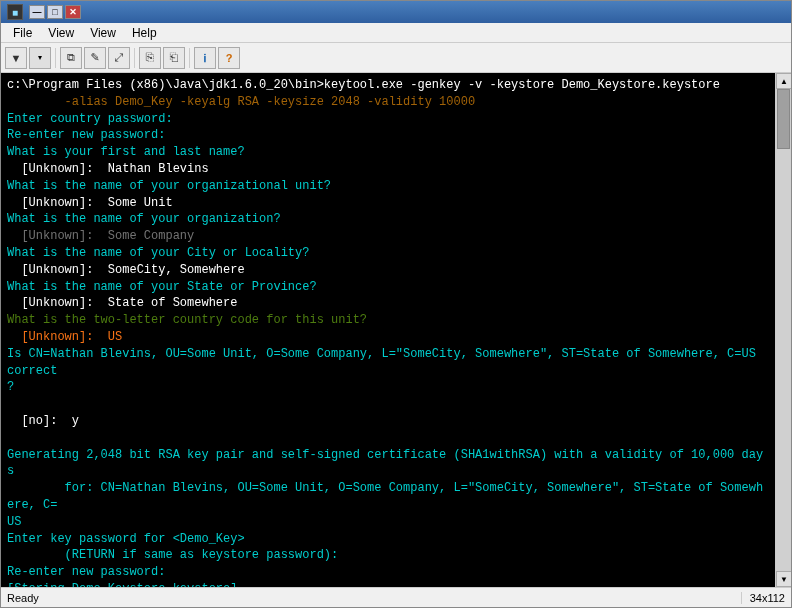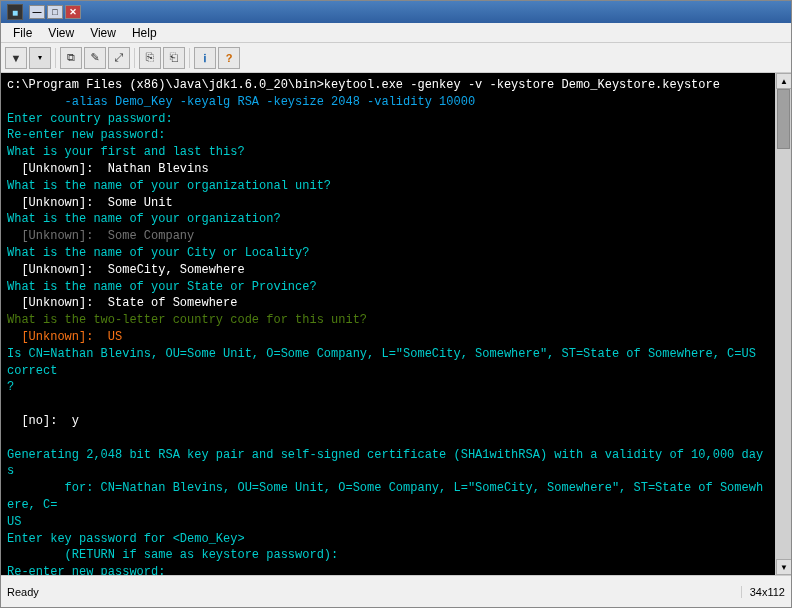--- a/index.html
+++ b/index.html
@@ -28,21 +28,21 @@
 
     
     .console-container { flex: 1; display: flex; overflow: hidden; position: relative; }
     .console { flex: 1; background: #000; color: #00cccc; font-family: 'Courier New', Courier, monospace; font-size: 12px; padding: 4px 6px; overflow-y: auto; overflow-x: hidden; line-height: 1.4; white-space: pre-wrap; word-break: break-all; }
     .console-scrollbar { width: 16px; background: #f0f0f0; border-left: 1px solid #ccc; display: flex; flex-direction: column; }
     .scroll-btn { width: 16px; height: 16px; background: #e0e0e0; border: 1px solid #aaa; display: flex; align-items: center; justify-content: center; font-size: 8px; cursor: pointer; flex-shrink: 0; }
     .scroll-track { flex: 1; background: #d0d0d0; position: relative; }
     .scroll-thumb { position: absolute; top: 0; left: 1px; right: 1px; height: 60px; background: #a0a0a0; border: 1px solid #888; }
 
     
-    .status-bar { background: #f0f0f0; border-top: 1px solid #ccc; height: 32px; display: flex; align-items: center; padding: 0 6px; font-size: 11px; color: #000; flex-shrink: 0; }
+    .status-bar { background: #f0f0f0; border-top: 1px solid #ccc; height: 20px; display: flex; align-items: center; padding: 0 6px; font-size: 11px; color: #000; flex-shrink: 0; }
     .status-text { flex: 1; }
     .status-size { margin-left: auto; border-left: 1px solid #ccc; padding-left: 8px; }
   </style>
 </head>
 <body>
 
 <div class="window">
 
   <div class="title-bar">
     <div class="title-bar-icon">
@@ -72,24 +72,24 @@
     <div class="tool-separator"></div>
     <div class="tool-btn" title="Copy">⎘</div>
     <div class="tool-btn" title="Paste">⎗</div>
     <div class="tool-separator"></div>
     <div class="tool-btn" title="Info" style="color:#0055aa;font-weight:bold;">ℹ</div>
     <div class="tool-btn" title="Help" style="color:#cc6600;font-weight:bold;">?</div>
   </div>
 
   <div class="console-container">
     <div class="console" id="console-output"><span style="color:#ffffff">c:\Program Files (x86)\Java\jdk1.6.0_20\bin&gt;keytool.exe -genkey -v -keystore Demo_Keystore.keystore</span>
-<span style="color:#0ea5e9">        -alias Demo_Key -keyalg RSA -keysize 2048 -validity 10000</span>
+<span style="color:#a16207">        -alias Demo_Key -keyalg RSA -keysize 2048 -validity 10000</span>
 <span style="color:#00cccc">Enter country password:</span>
 <span style="color:#00cccc">Re-enter new password:</span>
-<span style="color:#00cccc">What is your first and last this?</span>
+<span style="color:#00cccc">What is your first and last name?</span>
 <span style="color:#ffffff">  [Unknown]:  Nathan Blevins</span>
 <span style="color:#00cccc">What is the name of your organizational unit?</span>
 <span style="color:#ffffff">  [Unknown]:  Some Unit</span>
 <span style="color:#00cccc">What is the name of your organization?</span>
 <span style="color:#737373">  [Unknown]:  Some Company</span>
 <span style="color:#00cccc">What is the name of your City or Locality?</span>
 <span style="color:#ffffff">  [Unknown]:  SomeCity, Somewhere</span>
 <span style="color:#00cccc">What is the name of your State or Province?</span>
 <span style="color:#ffffff">  [Unknown]:  State of Somewhere</span>
 <span style="color:#4d7c0f">What is the two-letter country code for this unit?</span>

